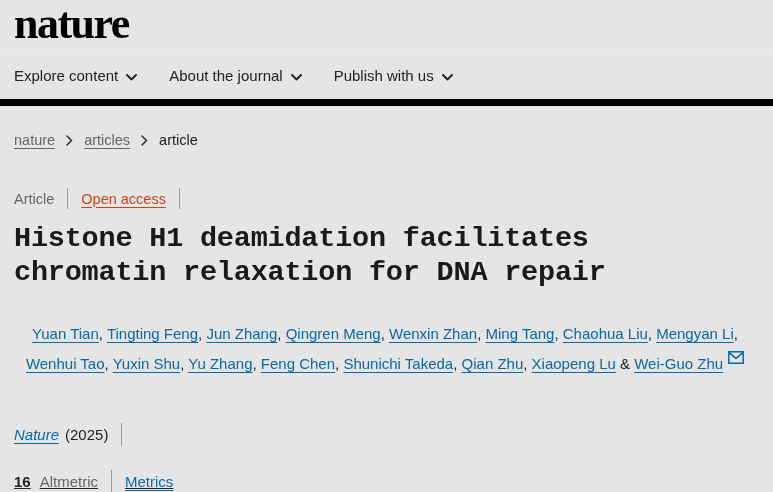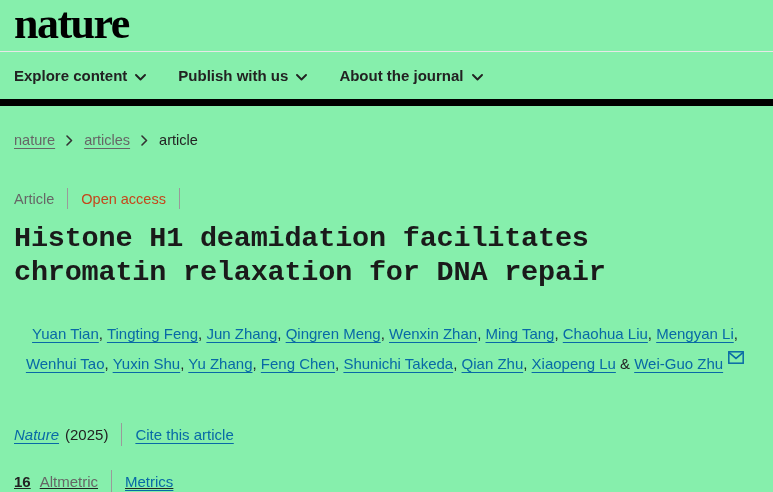--- a/index.html
+++ b/index.html
@@ -2,21 +2,21 @@
 <html style="--link: #0869a6; --orange: #c5461b; --dark: #222222; --gray: #666666; --bar: #000000; --divider: #9a9a9a; --hairline: #e8e8e8;"><head>
 <meta charset="utf-8">
 <style>
   * { box-sizing: border-box; }
   html, body { margin: 0; padding: 0; background: #fff; }
   body {
     font-family: "Liberation Sans", sans-serif;
     color: #222;
     width: 773px;
   }
-  .page { width: 773px; height: 492px; overflow: hidden; background: #86efac; }
+  .page { width: 773px; height: 492px; overflow: hidden; background: #e5e5e5; }
 
   
   .header-top {
     height: 52px;
     display: flex;
     align-items: center;
     padding-left: 14px;
     border-bottom: 1px solid var(--hairline);
   }
   .logo {
@@ -39,21 +39,21 @@
   }
   .nav-item {
     display: inline-flex;
     align-items: center;
     gap: 8px;
     background: none;
     border: none;
     padding: 0;
     font-family: "Liberation Sans", sans-serif;
     font-size: 15px;
-    font-weight: 700;
+    font-weight: 400;
     color: var(--dark);
     cursor: pointer;
   }
   .black-bar { height: 7px; background: var(--bar); }
 
   
   main { padding: 0 14px; }
 
   .breadcrumb {
     margin-top: 26px;
@@ -72,20 +72,21 @@
 
   .meta {
     margin-top: 40px;
     display: flex;
     align-items: center;
     font-size: 14.5px;
     color: var(--gray);
   }
   .meta a.open-access {
     color: var(--orange);
+    text-decoration: underline;
     text-underline-offset: 3px;
     cursor: pointer;
   }
   .pipe {
     display: inline-block;
     width: 1px;
     height: 21px;
     background: var(--divider);
     margin: 0 13px;
   }
@@ -151,29 +152,29 @@
     <nav class="nav">
       <button class="nav-item">
         <span>Explore content</span>
         <span>
           <svg width="11" height="7" viewBox="0 0 11 7">
               <path d="M1 1 L5.5 5.5 L10 1" fill="none" stroke="#222" stroke-width="1.9" stroke-linecap="round" stroke-linejoin="round"></path>
             </svg>
         </span>
       </button>
       <button class="nav-item">
-        <span>Publish with us</span>
+        <span>About the journal</span>
         <span>
           <svg width="11" height="7" viewBox="0 0 11 7">
               <path d="M1 1 L5.5 5.5 L10 1" fill="none" stroke="#222" stroke-width="1.9" stroke-linecap="round" stroke-linejoin="round"></path>
             </svg>
         </span>
       </button>
       <button class="nav-item">
-        <span>About the journal</span>
+        <span>Publish with us</span>
         <span>
           <svg width="11" height="7" viewBox="0 0 11 7">
               <path d="M1 1 L5.5 5.5 L10 1" fill="none" stroke="#222" stroke-width="1.9" stroke-linecap="round" stroke-linejoin="round"></path>
             </svg>
         </span>
       </button>
     </nav>
 
     <div class="black-bar"></div>
   </header>
@@ -207,21 +208,20 @@
 
     <p class="authors" id="authors"><a class="author">Yuan Tian</a><span class="sep">, </span><a class="author">Tingting Feng</a><span class="sep">, </span><a class="author">Jun Zhang</a><span class="sep">, </span><a class="author">Qingren Meng</a><span class="sep">, </span><a class="author">Wenxin Zhan</a><span class="sep">, </span><a class="author">Ming Tang</a><span class="sep">, </span><a class="author">Chaohua Liu</a><span class="sep">, </span><a class="author">Mengyan Li</a><span class="sep">, </span><a class="author">Wenhui Tao</a><span class="sep">, </span><a class="author">Yuxin Shu</a><span class="sep">, </span><a class="author">Yu Zhang</a><span class="sep">, </span><a class="author">Feng Chen</a><span class="sep">, </span><a class="author">Shunichi Takeda</a><span class="sep">, </span><a class="author">Qian Zhu</a><span class="sep">, </span><a class="author">Xiaopeng Lu</a><span class="sep"> &amp; </span><a class="author">Wei-Guo Zhu</a><a class="mail-link"><svg width="16" height="13" viewBox="0 0 16 13">
             <rect x="0.8" y="0.8" width="14.4" height="11.4" fill="none" stroke="currentColor" stroke-width="1.5"></rect>
             <path d="M1.2 1.6 L8 7.4 L14.8 1.6" fill="none" stroke="currentColor" stroke-width="1.5"></path>
           </svg></a></p>
 
     <div class="cite-row">
       <a class="journal-link">Nature</a>
       <span class="year">(2025)</span>
       <span class="pipe tall"></span>
-      <a>Cite this article</a>
     </div>
 
     <div class="metrics-row">
       <span class="altmetric-num">16</span>
       <span class="altmetric-label">Altmetric</span>
       <span class="pipe tall"></span>
       <a>Metrics</a>
     </div>
 
   </main>

